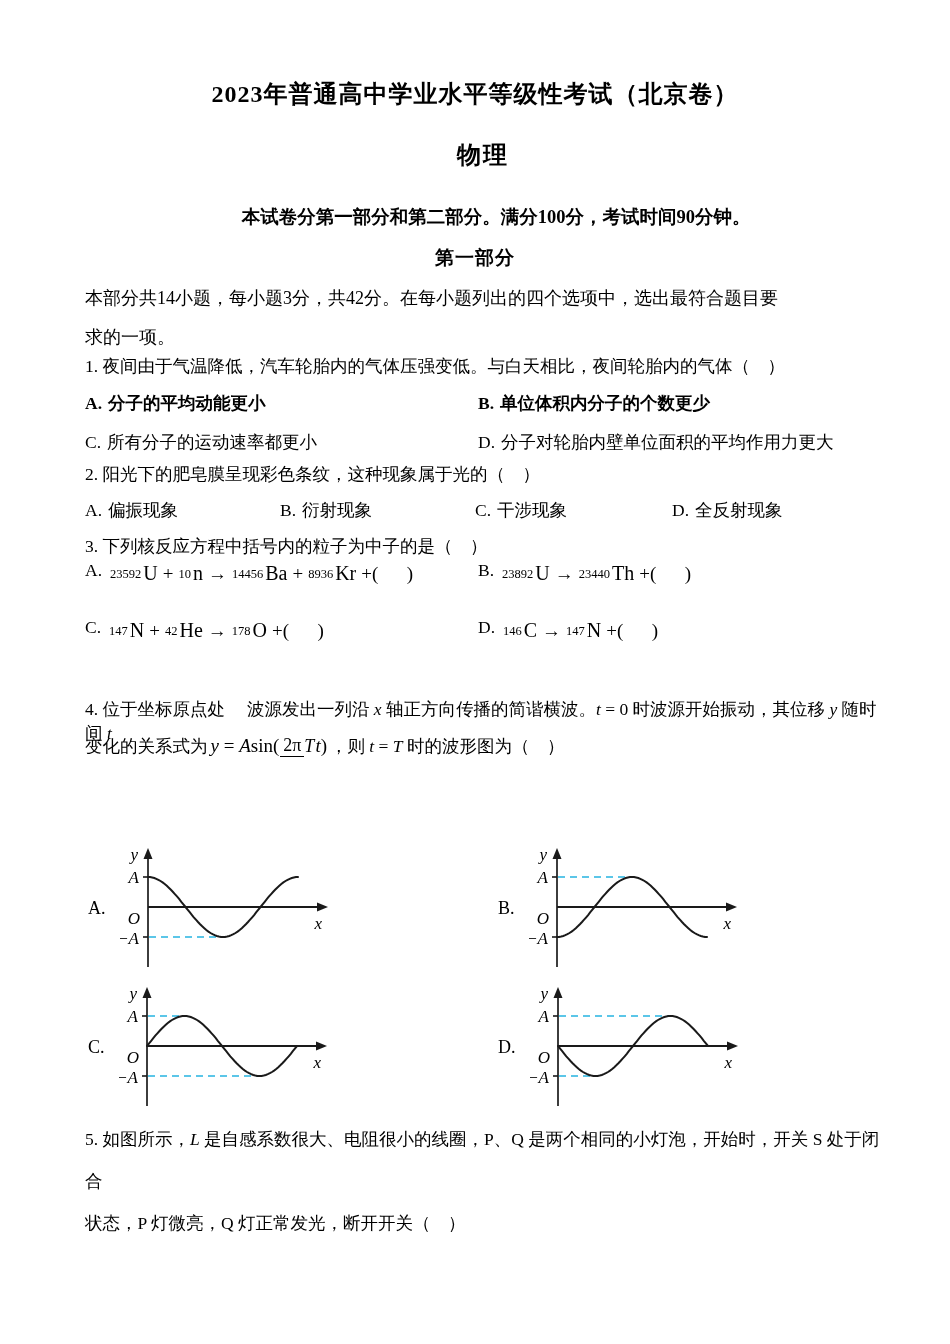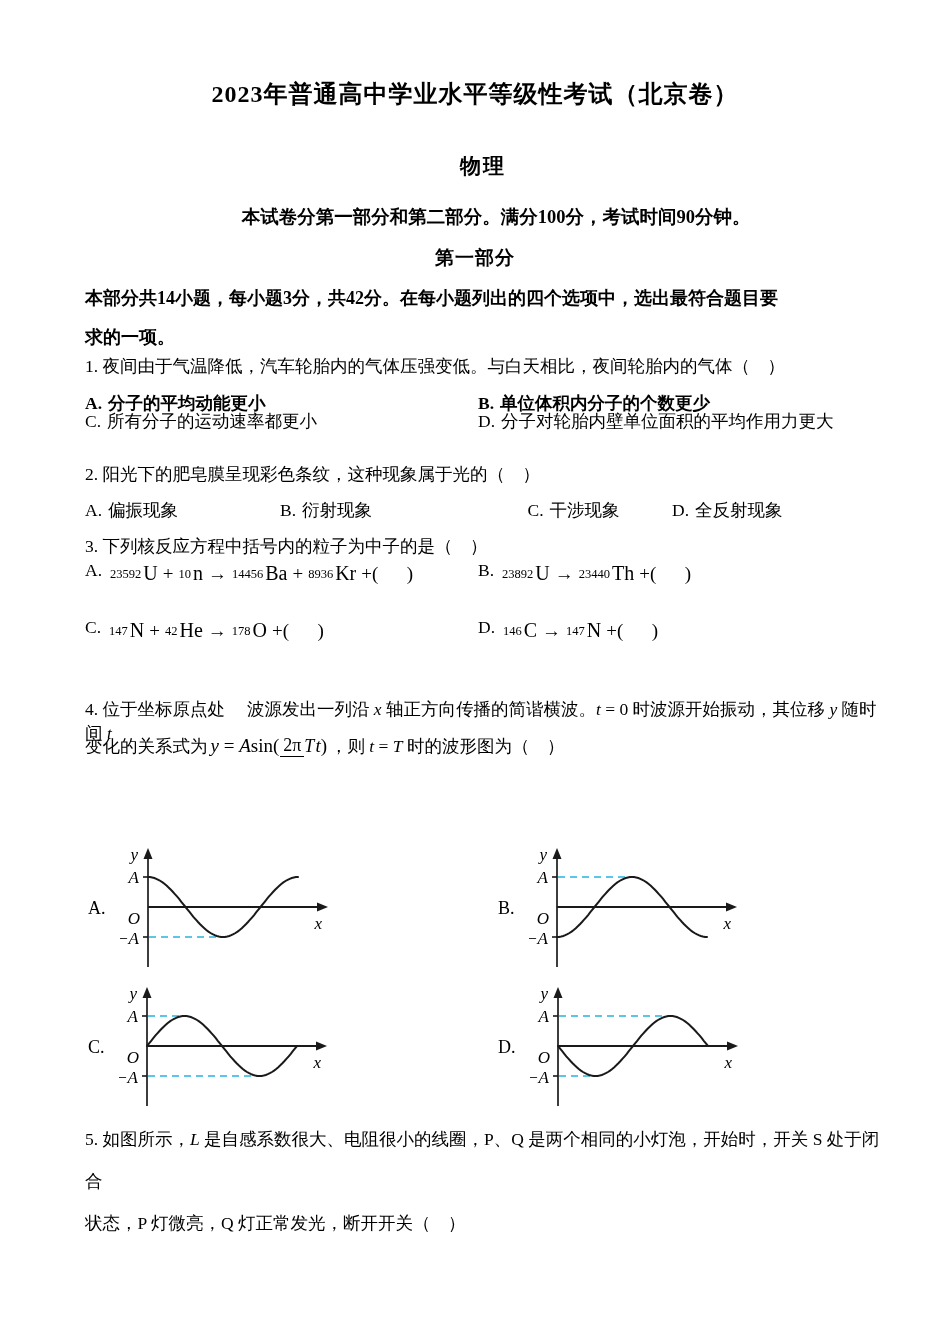--- a/index.html
+++ b/index.html
@@ -5,30 +5,30 @@
   html,body{margin:0;padding:0;}
   body{
     width:950px;height:1344px;background:#ffffff;color:#000;
     font-family:"Liberation Serif","DejaVu Serif",serif;
     position:relative;overflow:hidden;
   }
   .page{position:relative;width:950px;height:1344px;}
   .abs{position:absolute;}
   .center{left:0;right:0;text-align:center;}
   .title{top:78px;font-size:24px;font-weight:bold;letter-spacing:1px;}
-  .subject{top:152px;font-size:21px;font-weight:bold;letter-spacing:2px;margin-left:16px;}
+  .subject{top:139px;font-size:24px;font-weight:bold;letter-spacing:2px;margin-left:16px;}
   .note{top:204px;font-size:18.5px;font-weight:bold;padding-left:42px;}
   .sectiontitle{top:245px;font-size:19px;font-weight:bold;letter-spacing:1px;}
-  .intro{top:279px;left:85px;right:64px;font-weight:bold;font-size:18px;line-height:39px;text-align:justify;}
+  .intro{top:279px;left:85px;right:64px;font-weight:normal;font-size:18px;line-height:39px;text-align:justify;}
   .stem{left:85px;right:60px;font-size:17.5px;line-height:24px;}
   .row{left:85px;right:40px;display:flex;font-size:17.5px;}
   .row .c1{width:393px;flex:0 0 393px;}
   .row .c2{flex:1;}
   .row4 .cq{flex:0 0 195px;}
-  .row4 .cq3{flex:0 0 197px;text-align:center;}
+  .row4 .cq3{flex:0 0 197px;}
   .row4 .cq4{flex:1;}
   .opt .olbl{margin-right:6px;}
   
   .eq{display:flex;align-items:flex-end;}
   .eq .lbl{font-size:17.5px;padding-bottom:4px;margin-right:8px;}
   .eqbody{display:inline-flex;align-items:center;font-size:19px;}
   .nuclide{display:inline-flex;align-items:center;}
   .stack{display:inline-flex;flex-direction:row;align-items:flex-end;font-size:12.5px;line-height:1.12;margin-right:2px;}
   .sym{font-size:20px;}
   .eqtxt{margin:0 5px;font-size:19px;white-space:pre;}
@@ -60,21 +60,21 @@
   <div class="abs intro">
     <div>本部分共14小题，每小题3分，共42分。在每小题列出的四个选项中，选出最符合题目要</div>
     <div>求的一项。</div>
   </div>
 
   <div class="abs stem" style="top:354px;">1. 夜间由于气温降低，汽车轮胎内的气体压强变低。与白天相比，夜间轮胎内的气体（　）</div>
   <div class="abs row" style="top:391px;font-weight:bold;">
     <div class="c1 opt"><span class="olbl">A.</span><span>分子的平均动能更小</span></div>
     <div class="c2 opt"><span class="olbl">B.</span><span>单位体积内分子的个数更少</span></div>
   </div>
-  <div class="abs row" style="top:409px;align-items:center;">
+  <div class="abs row" style="top:430px;align-items:center;">
     <div class="c1 opt"><span class="olbl">C.</span><span>所有分子的运动速率都更小</span></div>
     <div class="c2 opt"><span class="olbl">D.</span><span>分子对轮胎内壁单位面积的平均作用力更大</span></div>
   </div>
 
   <div class="abs stem" style="top:462px;">2. 阳光下的肥皂膜呈现彩色条纹，这种现象属于光的（　）</div>
   <div class="abs row row4" style="top:498px;">
     <div class="cq opt"><span class="olbl">A.</span><span>偏振现象</span></div>
     <div class="cq opt"><span class="olbl">B.</span><span>衍射现象</span></div>
     <div class="cq3 opt"><span class="olbl">C.</span><span>干涉现象</span></div>
     <div class="cq4 opt"><span class="olbl">D.</span><span>全反射现象</span></div>

